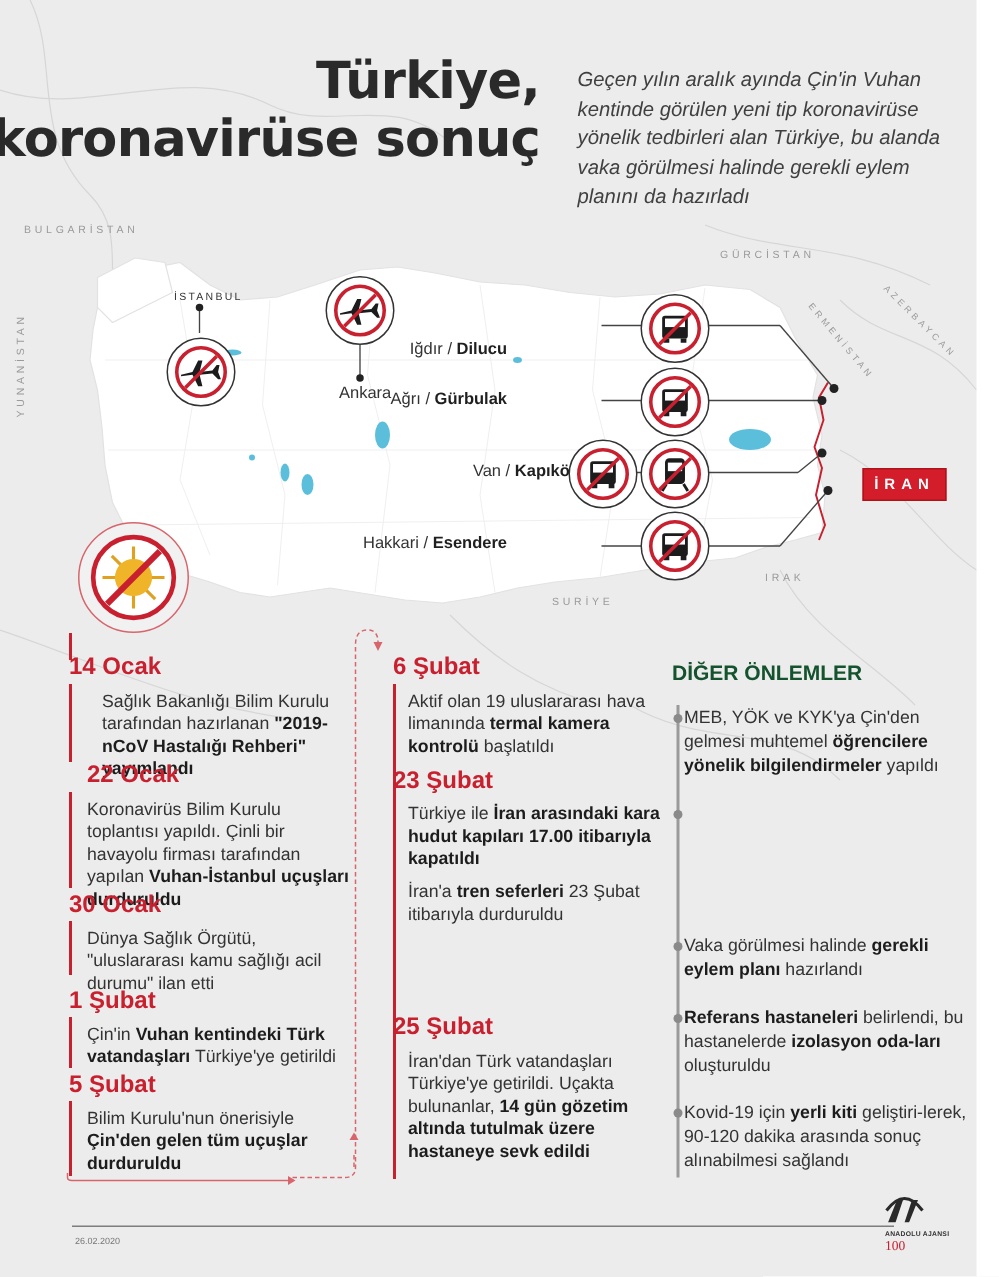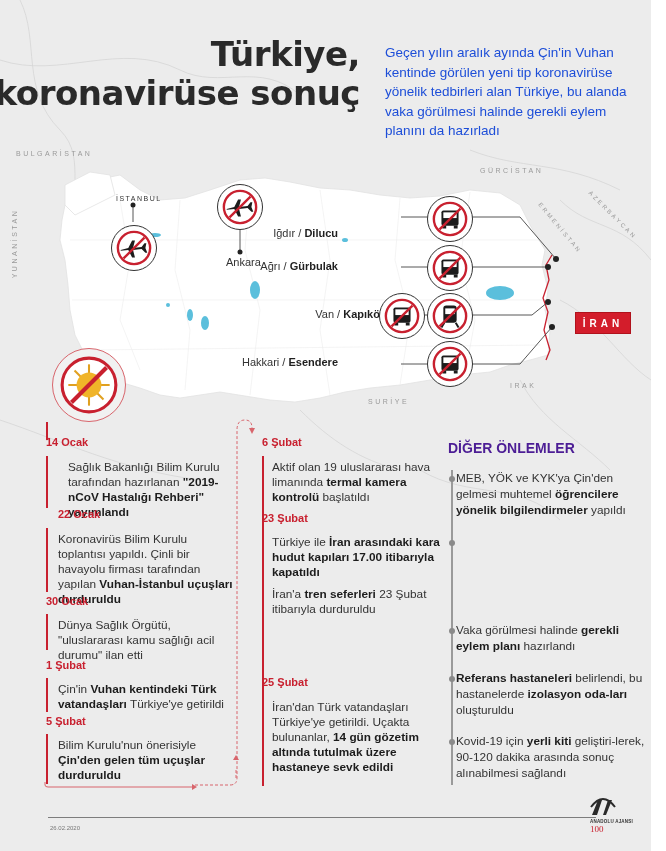--- a/index.html
+++ b/index.html
@@ -2,37 +2,37 @@
 <html><head>
 <meta charset="utf-8">
 <style>
   * { box-sizing: border-box; margin: 0; padding: 0; }
   html, body { width: 666px; height: 851px; background: #ffffff; overflow: hidden; }
   body { font-family: "Liberation Sans", sans-serif; color: #2b2b2b; position: relative; }
   .canvas { position: absolute; left: 0; top: 0; width: 651px; height: 851px; background: #ececec; overflow: hidden; }
   .map-bg { position: absolute; left: 0; top: 0; width: 651px; height: 851px; }
   .title { position: absolute; right: 291px; top: 35px; text-align: right; font-family: "DejaVu Sans", sans-serif; font-weight: 900; font-size: 34px; line-height: 39px; color: #2a2a2a; letter-spacing: -0.5px; }
   .title div { white-space: nowrap; }
-  .intro { position: absolute; left: 385px; top: 43px; width: 255px; font-size: 13.5px; line-height: 19.5px; color: #1d4ed8; }
+  .intro { position: absolute; left: 385px; top: 43px; width: 255px; font-size: 13.5px; line-height: 19.5px; color: #404040; font-style: italic; }
   .country { position: absolute; font-size: 7px; letter-spacing: 2.5px; color: #9a9a9a; }
   .city { position: absolute; font-size: 11px; color: #333; }
   .city-sm { position: absolute; font-size: 7px; letter-spacing: 1.5px; color: #333; }
   .crossing { position: absolute; font-size: 11px; color: #333; white-space: nowrap; text-align: right; }
   .crossing b { font-weight: 700; color: #1f1f1f; }
   .ban { position: absolute; width: 46px; height: 46px; border-radius: 50%; background: #fff; border: 1.5px solid #333; display: flex; align-items: center; justify-content: center; }
   .ban svg { width: 38px; height: 38px; }
   .iran-badge { position: absolute; left: 575px; top: 312px; width: 56px; height: 22px; background: #d31d2b; color: #fff; font-size: 10px; font-weight: 700; letter-spacing: 4px; text-align: center; line-height: 22px; border: 1px solid #b0121c; }
   .virus { position: absolute; left: 52px; top: 348px; width: 74px; height: 74px; border-radius: 50%; border: 1.5px solid #d8656c; background: #f1f1f1; display: flex; align-items: center; justify-content: center; }
   .virus svg { width: 62px; height: 62px; }
-  .tl-date { position: absolute; font-size: 11px; font-weight: 700; color: #c8202f; white-space: nowrap; }
+  .tl-date { position: absolute; font-size: 16px; font-weight: 700; color: #c8202f; white-space: nowrap; }
   .tl-text { position: absolute; font-size: 11.8px; line-height: 15px; color: #333; }
   .tl-text b { color: #1c1c1c; }
   .vline { position: absolute; width: 2px; background: #c8202f; }
   .vline.gray { background: #9a9a9a; }
-  .other-title { position: absolute; left: 448px; top: 440px; font-size: 14px; font-weight: 700; color: #4c1d95; }
+  .other-title { position: absolute; left: 448px; top: 440px; font-size: 14px; font-weight: 700; color: #14532d; }
   .bullet { position: absolute; left: 456px; width: 190px; font-size: 11.8px; line-height: 16px; color: #333; }
   .bullet b { color: #1c1c1c; }
   .dot { position: absolute; left: 449px; width: 6px; height: 6px; border-radius: 50%; background: #8a8a8a; }
   .footer-line { position: absolute; left: 48px; top: 817px; width: 548px; height: 1px; background: #7d7d7d; }
   .date { position: absolute; left: 50px; top: 825px; font-size: 6px; color: #777; }
   .logo { position: absolute; left: 590px; top: 797px; width: 50px; }
   .logo-agency { font-size: 4.5px; font-weight: 700; color: #333; letter-spacing: 0.2px; }
   .logo-100 { font-size: 9px; color: #c8202f; font-family: "Liberation Serif", serif; }
 </style>
 </head>

